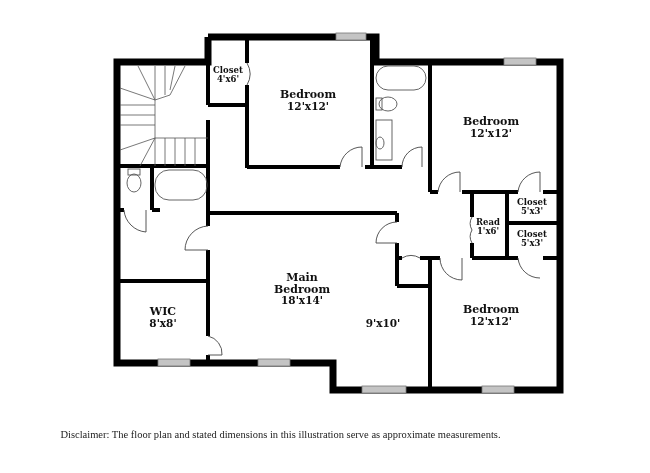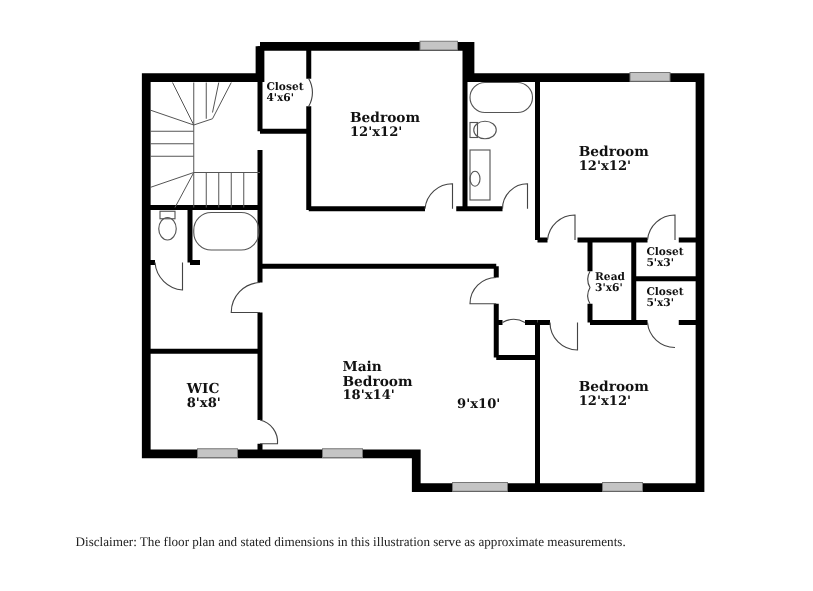--- a/index.html
+++ b/index.html
@@ -1,18 +1,18 @@
 <!DOCTYPE html>
 <html><head>
 <meta charset="utf-8">
 <style>
   html, body { margin:0; padding:0; background:#ffffff; }
   body { width:650px; height:473px; position:relative; overflow:hidden; font-family:"DejaVu Serif", "Liberation Serif", serif; }
   #plan { position:absolute; left:0; top:0; width:650px; height:473px; }
-  .room-label { position:absolute; color:#111; font-weight:bold; line-height:1.05; transform:translate(-50%,-50%); white-space:nowrap; }
+  .room-label { position:absolute; text-align:center; color:#111; font-weight:bold; line-height:1.05; transform:translate(-50%,-50%); white-space:nowrap; }
   .room-label .name { font-size:11px; display:block; }
   .room-label .dim { font-size:10.5px; display:block; }
   .room-label.small .name { font-size:8.5px; }
   .room-label.small .dim { font-size:8.5px; }
   .disclaimer { position:absolute; left:0; width:561px; top:428px; text-align:center; font-family:"Liberation Serif", "DejaVu Serif", serif; font-size:10.5px; color:#222; line-height:13px; }
 </style>
 </head>
 <body>
 
 <svg id="plan" viewBox="0 0 650 473" xmlns="http://www.w3.org/2000/svg">
@@ -140,29 +140,29 @@
   <span class="dim">12'x12'</span>
 </div>
 
 <div class="room-label small" style="left:532px; top:207px;">
   <span class="name">Closet</span>
   <span class="dim">5'x3'</span>
 </div>
 
 <div class="room-label small" style="left:488px; top:227px;">
   <span class="name">Read</span>
-  <span class="dim">3'x6'</span>
+  <span class="dim">1'x6'</span>
 </div>
 
 <div class="room-label small" style="left:532px; top:239px;">
   <span class="name">Closet</span>
   <span class="dim">5'x3'</span>
 </div>
 
-<div class="room-label" style="left:302px; top:305px;">
+<div class="room-label" style="left:302px; top:289px;">
   <span class="name">Main</span>
   <span class="name">Bedroom</span>
   <span class="dim">18'x14'</span>
 </div>
 
 <div class="room-label" style="left:383px; top:324px;">
   <span class="dim">9'x10'</span>
 </div>
 
 <div class="room-label" style="left:163px; top:317px;">

